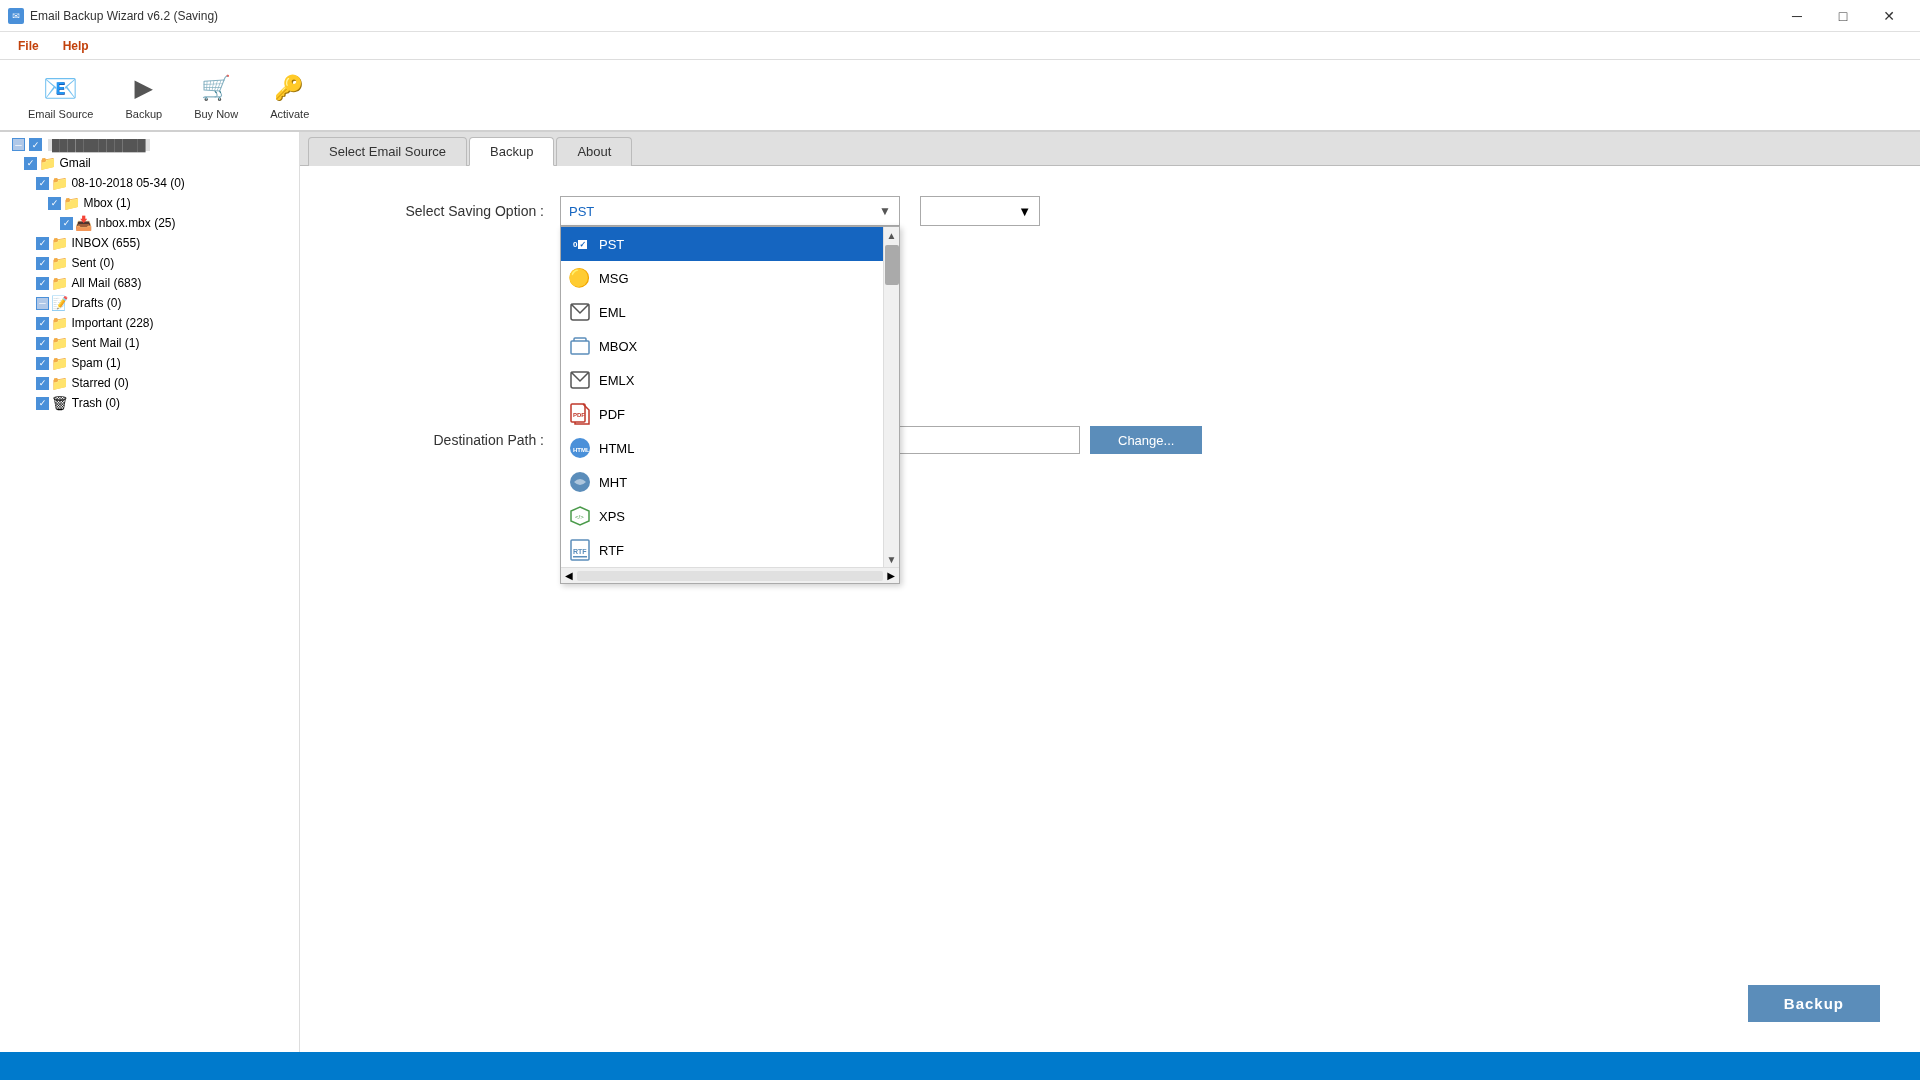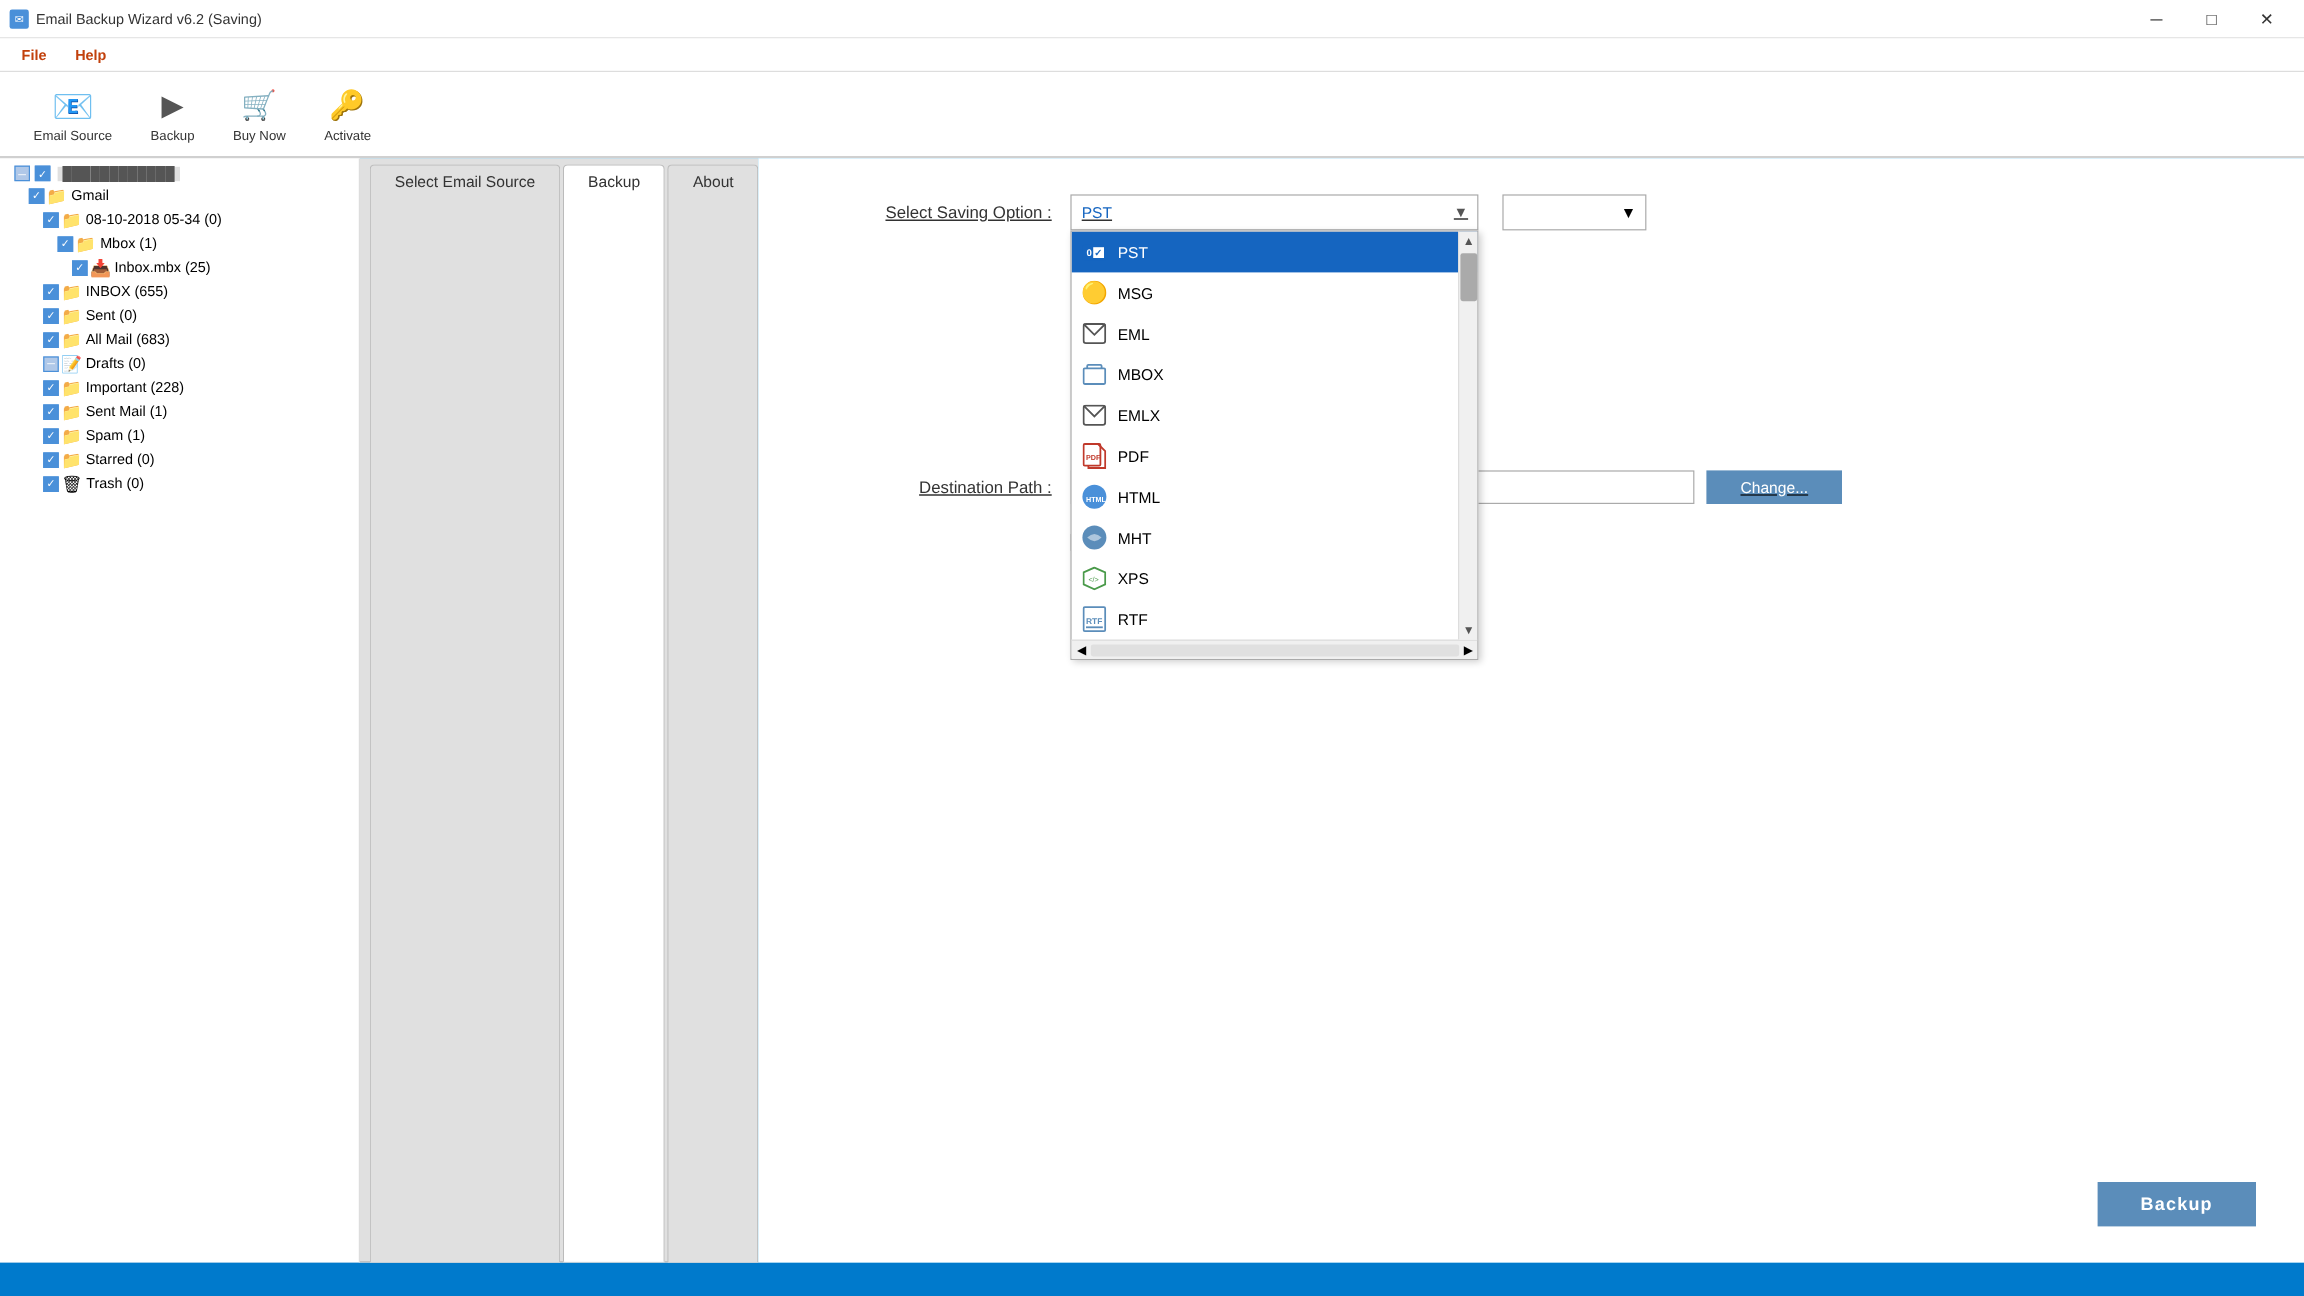--- a/index.html
+++ b/index.html
@@ -130,22 +130,23 @@
     .checked { background: #4a90d9; color: white; border-color: #4a90d9; }
     .partial { background: #b0c8e8; color: white; border-color: #4a90d9; }
     .folder-icon { margin-right: 3px; font-size: 14px; }
     .tree-indent-1 { padding-left: 8px; }
     .tree-indent-2 { padding-left: 20px; }
     .tree-indent-3 { padding-left: 32px; }
     .tree-indent-4 { padding-left: 44px; }
     
     .content-area {
       flex: 1;
-      background: #7dd3fc;
-      display: flex;
+      background: #404040;
+      display: flex;
+      flex-direction: column;
     }
     
     .tab-bar {
       display: flex;
       background: #e0e0e0;
       border-bottom: 1px solid #bbb;
       padding-top: 4px;
       padding-left: 8px;
       gap: 2px;
     }
@@ -165,21 +166,20 @@
       background: #fff;
       border-bottom: 1px solid #fff;
       font-weight: 500;
     }
     
     .form-area {
       flex: 1;
       background: #fff;
       padding: 30px 40px;
       position: relative;
-      text-decoration: underline;
     }
     .form-row {
       display: flex;
       align-items: center;
       margin-bottom: 24px;
       position: relative;
     }
     .form-label {
       font-size: 14px;
       color: #333;

